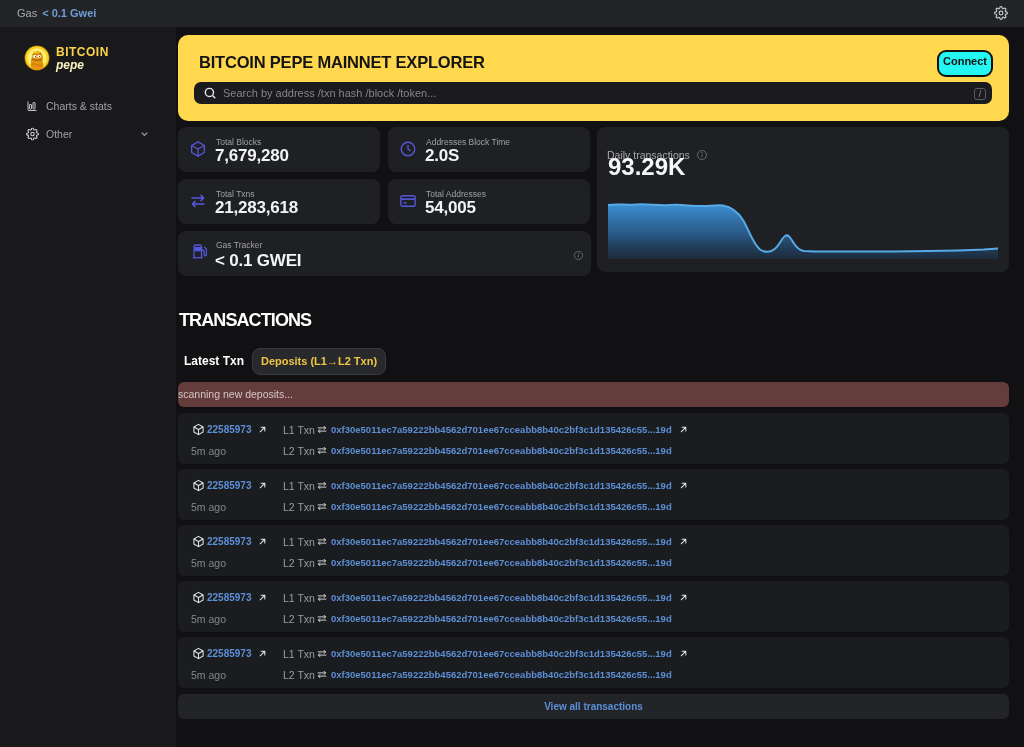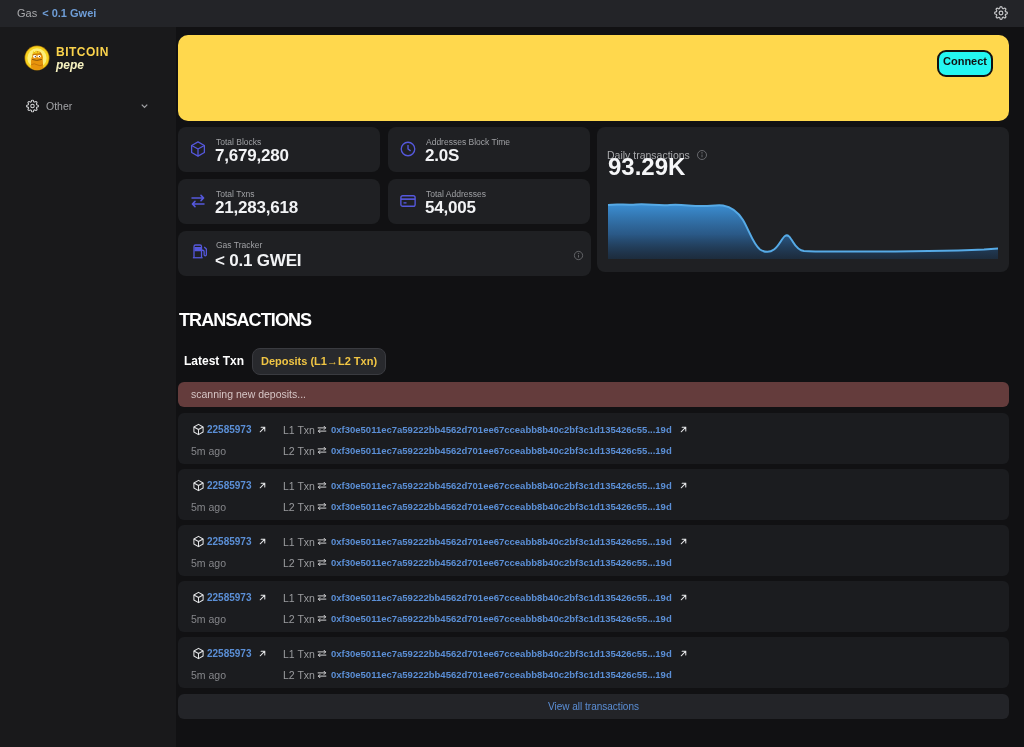--- a/index.html
+++ b/index.html
@@ -31,35 +31,35 @@
   .scard { width:202px; height:45px; }
   .scard .icon { position:absolute; left:11px; top:13px; line-height:0; }
   .scard .lbl { position:absolute; left:38px; top:10px; font-size:8.5px; color:#9fa0a4; white-space:nowrap; }
   .scard .val { position:absolute; left:37px; top:19px; font-size:17px; font-weight:bold; color:#f2f3f5; letter-spacing:-0.2px; }
   .chartcard { position:absolute; left:419px; top:100px; width:412px; height:145px; background:#1f2023; border-radius:8px; }
   .chartcard .lbl { position:absolute; left:10px; top:20px; font-size:10.5px; color:#a8a9ac; }
   .chartcard .val { position:absolute; left:11px; top:26px; font-size:24px; font-weight:bold; color:#f5f6f8; }
   .txh { position:absolute; left:1px; top:283px; font-size:18px; font-weight:bold; color:#fff; letter-spacing:-0.9px; }
   .tab1 { position:absolute; left:6px; top:327px; font-size:12px; font-weight:bold; color:#fff; white-space:nowrap; }
   .tab2 { position:absolute; left:74px; top:321px; width:134px; height:27px; background:#28292d; border:1px solid #3a3b40; border-radius:8px; font-size:11px; font-weight:bold; color:#f0c544; text-align:center; line-height:25px; white-space:nowrap; }
-  .scanning { position:absolute; left:0; top:355px; width:831px; height:25px; background:#643c3c; border-radius:6px; font-size:10.5px; color:#d6c6c6; line-height:25px; padding-left:13px; }
+  .scanning { position:absolute; left:0; top:355px; width:831px; height:25px; background:#643c3c; border-radius:6px; font-size:10.5px; color:#d6c6c6; line-height:25px; }
   .rows { position:absolute; left:0; top:386px; width:831px; }
   .trow { position:absolute; left:0; width:831px; height:51px; background:#1b1c1f; border-radius:6px; }
   .trow .cube { position:absolute; left:14px; top:10px; line-height:0; }
   .trow .blk { position:absolute; left:29px; top:11px; font-size:10px; font-weight:bold; color:#5b8fd6; }
   .trow .arr1 { position:absolute; left:79px; top:11px; line-height:0; }
   .trow .ago { position:absolute; left:13px; top:32px; font-size:10.5px; color:#85868a; }
   .trow .l1lbl { position:absolute; left:105px; top:11px; font-size:10.5px; color:#9b9c9f; }
   .trow .l2lbl { position:absolute; left:105px; top:32px; font-size:10.5px; color:#9b9c9f; }
   .trow .sw1 { position:absolute; left:138px; top:11px; line-height:0; }
   .trow .sw2 { position:absolute; left:138px; top:32px; line-height:0; }
   .trow .h1 { position:absolute; left:153px; top:11px; font-size:9.5px; font-weight:bold; color:#5b8fd6; }
   .trow .h2 { position:absolute; left:153px; top:32px; font-size:9.5px; font-weight:bold; color:#5b8fd6; }
   .trow .arr2 { position:absolute; left:500px; top:11px; line-height:0; }
-  .viewall { position:absolute; left:0; top:667px; width:831px; height:25px; background:#232428; border-radius:6px; font-size:10px; font-weight:normal; color:#5b8fd6; text-align:center; line-height:25px; }
+  .viewall { position:absolute; left:0; top:667px; width:831px; height:25px; background:#232428; border-radius:6px; font-size:10px; font-weight:bold; color:#5b8fd6; text-align:center; line-height:25px; }
 </style>
 </head>
 <body>
 <div class="topbar">
   <div class="gas">Gas<b>&lt; 0.1 Gwei</b></div>
   <div class="gear"><svg width="14" height="14" viewBox="0 0 24 24">
         <g fill="none" stroke="#c9cacc" stroke-width="2.0">
           <circle cx="12" cy="12" r="3.2"></circle>
           <path d="M19.4 15a1.65 1.65 0 0 0 .33 1.82l.06.06a2 2 0 1 1-2.83 2.83l-.06-.06a1.65 1.65 0 0 0-1.82-.33 1.65 1.65 0 0 0-1 1.51V21a2 2 0 1 1-4 0v-.09A1.65 1.65 0 0 0 9 19.4a1.65 1.65 0 0 0-1.82.33l-.06.06a2 2 0 1 1-2.83-2.83l.06-.06a1.65 1.65 0 0 0 .33-1.82 1.65 1.65 0 0 0-1.51-1H3a2 2 0 1 1 0-4h.09A1.65 1.65 0 0 0 4.6 9a1.65 1.65 0 0 0-.33-1.82l-.06-.06a2 2 0 1 1 2.83-2.83l.06.06a1.65 1.65 0 0 0 1.82.33H9a1.65 1.65 0 0 0 1-1.51V3a2 2 0 1 1 4 0v.09a1.65 1.65 0 0 0 1 1.51 1.65 1.65 0 0 0 1.82-.33l.06-.06a2 2 0 1 1 2.83 2.83l-.06.06a1.65 1.65 0 0 0-.33 1.82V9a1.65 1.65 0 0 0 1.51 1H21a2 2 0 1 1 0 4h-.09a1.65 1.65 0 0 0-1.51 1z"></path>
         </g>
@@ -79,36 +79,57 @@
 <circle cx="32.3" cy="23.8" r="1.2" fill="#222"></circle>
 <path d="M17 30 Q26 34 37 30" stroke="#7a4a06" stroke-width="1.8" fill="none"></path>
 <path d="M15 41 Q21 37 27 41 Q33 45 39 41" stroke="#c47608" stroke-width="2" fill="none"></path>
 </svg></div>
   <div class="logotext">
       <div class="l1">BITCOIN</div>
       <div class="l2">pepe</div>
     </div>
   <div class="nav">
 <div class="navitem">
+        <span class="nicon"><svg width="12" height="13" viewBox="0 0 24 24">
+            <g fill="none" stroke="#d8d9db" stroke-width="1.8">
+              <rect x="7" y="9" width="4" height="9" rx="1"></rect>
+              <rect x="14" y="5" width="4" height="13" rx="1"></rect>
+              <path d="M4 3v16a2 2 0 0 0 2 2h15"></path>
+            </g>
+          </svg></span>
+        <span class="ntext">Charts &amp; stats</span>
+      </div>
+<div class="navitem">
         <span class="nicon"><svg width="13" height="13" viewBox="0 0 24 24">
             <g fill="none" stroke="#d8d9db" stroke-width="1.9">
               <circle cx="12" cy="12" r="3.2"></circle>
               <path d="M19.4 15a1.65 1.65 0 0 0 .33 1.82l.06.06a2 2 0 1 1-2.83 2.83l-.06-.06a1.65 1.65 0 0 0-1.82-.33 1.65 1.65 0 0 0-1 1.51V21a2 2 0 1 1-4 0v-.09A1.65 1.65 0 0 0 9 19.4a1.65 1.65 0 0 0-1.82.33l-.06.06a2 2 0 1 1-2.83-2.83l.06-.06a1.65 1.65 0 0 0 .33-1.82 1.65 1.65 0 0 0-1.51-1H3a2 2 0 1 1 0-4h.09A1.65 1.65 0 0 0 4.6 9a1.65 1.65 0 0 0-.33-1.82l-.06-.06a2 2 0 1 1 2.83-2.83l.06.06a1.65 1.65 0 0 0 1.82.33H9a1.65 1.65 0 0 0 1-1.51V3a2 2 0 1 1 4 0v.09a1.65 1.65 0 0 0 1 1.51 1.65 1.65 0 0 0 1.82-.33l.06-.06a2 2 0 1 1 2.83 2.83l-.06.06a1.65 1.65 0 0 0-.33 1.82V9a1.65 1.65 0 0 0 1.51 1H21a2 2 0 1 1 0 4h-.09a1.65 1.65 0 0 0-1.51 1z"></path>
             </g>
           </svg></span>
         <span class="ntext">Other</span>
         <span class="chev"><svg width="11" height="11" viewBox="0 0 24 24" fill="none" stroke="#9fa0a3" stroke-width="2.8">
             <path d="M6 9l6 6 6-6"></path>
           </svg></span>
       </div>
   </div>
 </div>
 <div class="main">
   <div class="banner">
+    <h1>BITCOIN PEPE MAINNET EXPLORER</h1>
     <div class="connect">Connect</div>
+    <div class="search">
+      <svg style="position:absolute;left:9px;top:4px" width="14" height="14" viewBox="0 0 24 24">
+          <g fill="none" stroke="#e8e9eb" stroke-width="2.4">
+            <circle cx="11" cy="11" r="7"></circle>
+            <path d="M21 21l-4.35-4.35"></path>
+          </g>
+        </svg>
+      <div class="ph">Search by address /txn hash /block /token...</div>
+      <div class="slash">/</div>
+    </div>
   </div>
   <div class="stats">
 <div class="card scard" style="left:0px;top:0px">
         <span class="icon"><svg width="18" height="18" viewBox="0 0 24 24">
             <g fill="none" stroke="#5558dd" stroke-width="1.7" stroke-linejoin="round">
               <path d="M12 2.5l8.5 4.8v9.4L12 21.5l-8.5-4.8V7.3z"></path>
               <path d="M3.5 7.3L12 12l8.5-4.7M12 12v9.5"></path>
             </g>
           </svg></span>
         <div class="lbl">Total Blocks</div>

